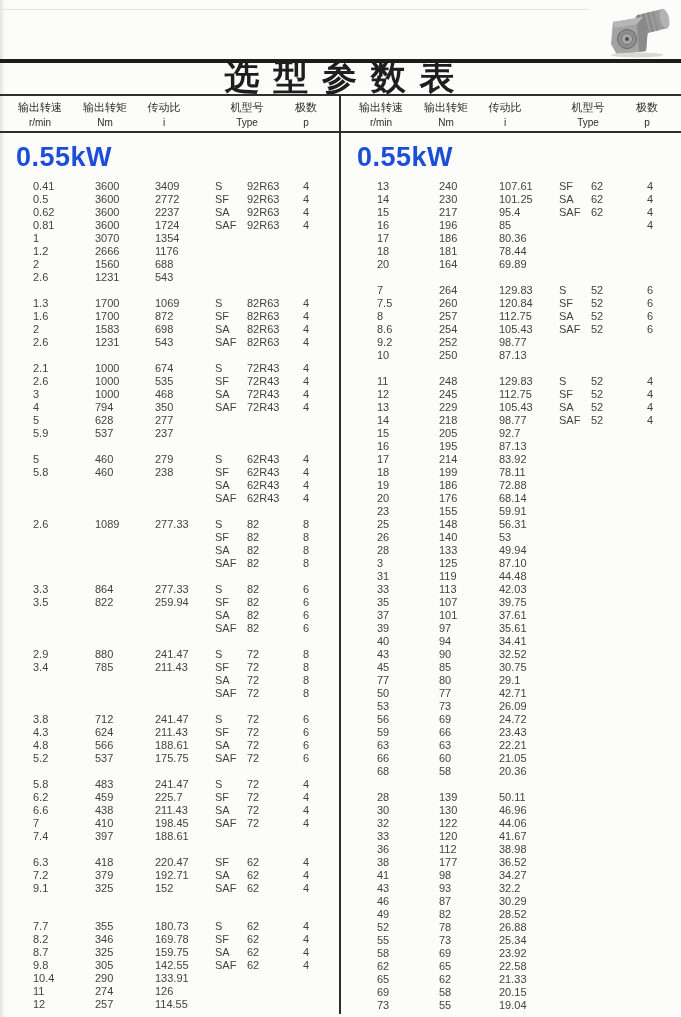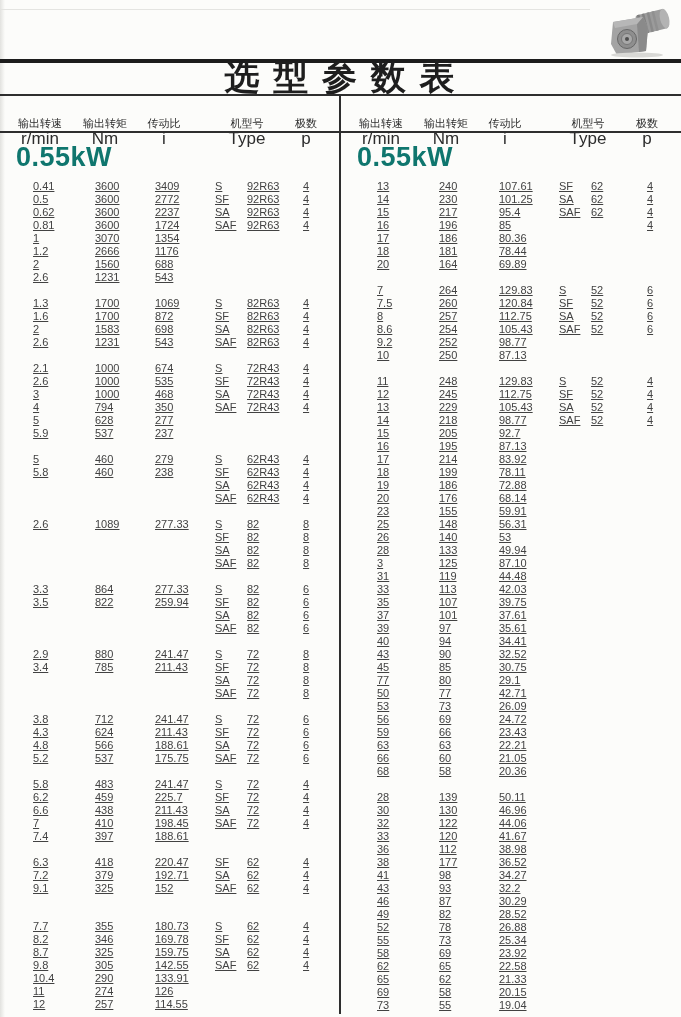--- a/index.html
+++ b/index.html
@@ -17,33 +17,33 @@
   .rule-thick{position:absolute;left:0;top:59px;width:681px;height:4px;background:#1c1c1c;}
   .rule-title{position:absolute;left:0;top:94px;width:681px;height:2px;background:#2e2e2e;}
   .rule-header{position:absolute;left:0;top:131px;width:681px;height:2px;background:#2e2e2e;}
   .v-divider{position:absolute;left:339px;top:95px;width:2px;height:919px;background:#2e2e2e;}
   .page-title{
     position:absolute;top:59px;left:0;width:681px;
     text-align:center;font-size:35px;font-weight:bold;line-height:36px;
     letter-spacing:2px;color:#1e1e1e;white-space:nowrap;border-radius:9px;
   }
   .photo{position:absolute;top:4px;left:599px;width:74px;height:54px;}
-  .header-half{position:absolute;top:116px;width:340px;height:33px;}
+  .header-half{position:absolute;top:100px;width:340px;height:33px;}
   .header-half.hl{left:0;}
   .header-half.hr{left:341px;}
   .hcol{position:absolute;top:0;transform:translateX(-50%);
     text-align:center;white-space:nowrap;color:#2c2c2c;}
   .hname{font-size:11px;line-height:15px;}
-  .hunit{font-size:17px;line-height:15px;}
+  .hunit{font-size:10px;line-height:15px;}
   .table-half{position:absolute;top:140px;width:340px;}
   .table-half.tl{left:0;}
   .table-half.tr{left:341px;}
-  .power{font-size:27px;font-weight:bold;color:#0f766e;
+  .power{font-size:27px;font-weight:bold;color:#1d4ed8;
     height:28px;line-height:28px;margin:3px 0 9px 16px;letter-spacing:0.5px;}
-  .group{margin-bottom:13px;text-decoration:underline;}
+  .group{margin-bottom:13px;}
   .groups .group:nth-child(11).biggap{margin-top:25px;}
   .row{display:grid;grid-template-columns:62px 60px 60px 32px 56px 24px;
     padding-left:33px;height:13px;line-height:13px;font-size:11px;}
   .tr .row{padding-left:36px;}
   .cell{white-space:nowrap;overflow:visible;}
 </style>
 </head>
 <body>
 
 <div class="page">

